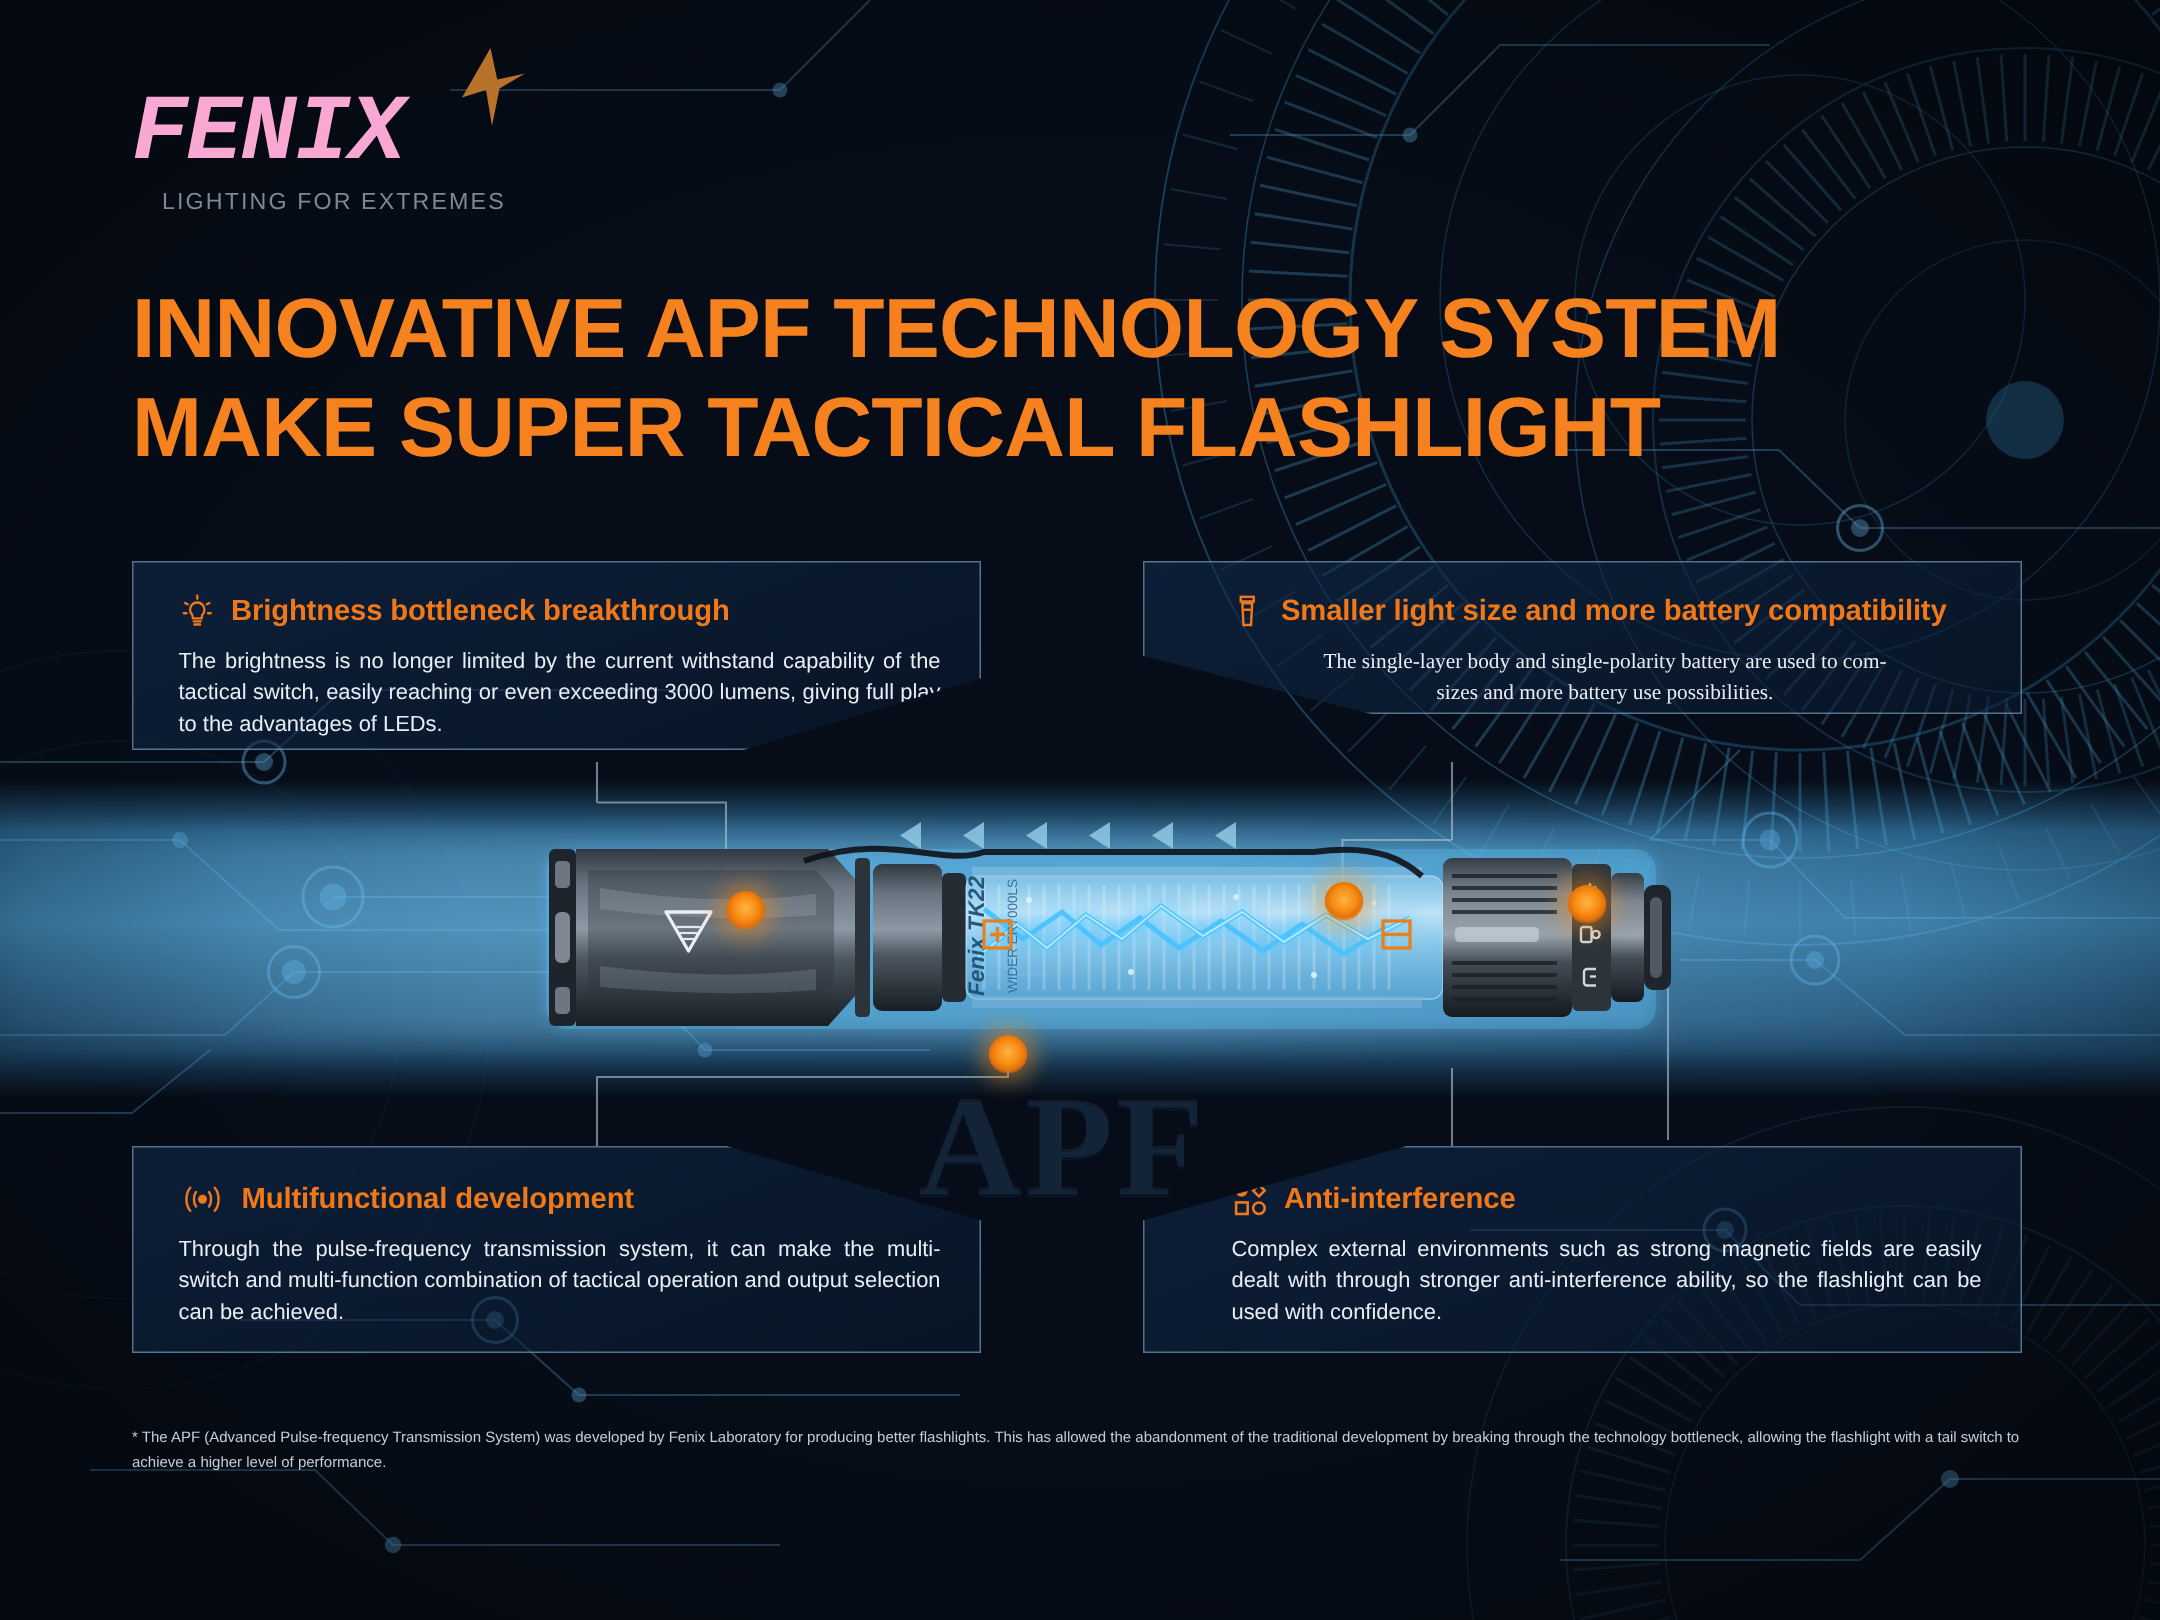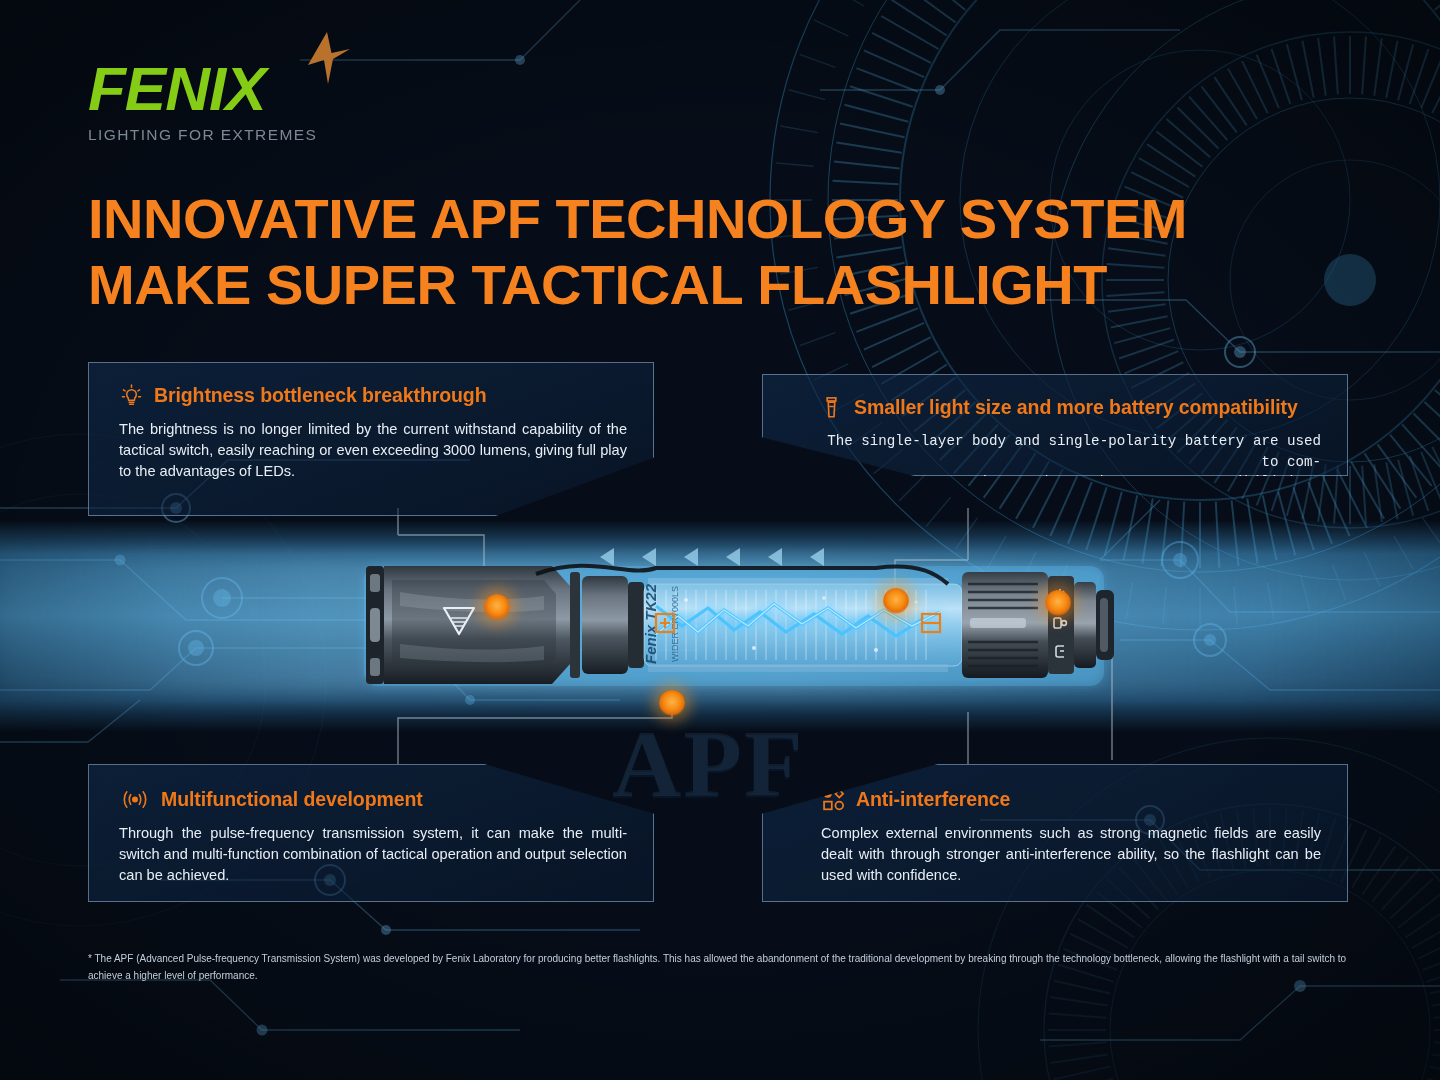--- a/index.html
+++ b/index.html
@@ -56,48 +56,49 @@
     font-family:Liberation Serif, serif;
     user-select:none;
   }
 
   
   .logo-wrap{ position:absolute; left:88px; top:58px; width:330px; }
   .logo-fenix{
     position:relative;
     font-size:62px; font-weight:bold; font-style:italic;
     letter-spacing:-1px;
-    color:#84cc16;
+    color:#f9a8d4;
     line-height:1;
-    font-family:Liberation Sans, sans-serif;
+    font-family:Liberation Mono, monospace;
     text-shadow:0 1px 1px rgba(0,0,0,.5);
   }
   .logo-spark{ position:absolute; left:216px; top:-26px; width:46px; height:52px; }
   .logo-tag{
     margin-top:6px; font-size:15.5px; letter-spacing:1.4px;
     color:#7d8895;
+    margin-left:20px;
   }
 
   
   .headline{
     position:absolute; left:88px; top:186px; width:1270px;
     font-size:56px; font-weight:bold; line-height:1.18;
     color:#F5821F;
     letter-spacing:-.5px;
   }
   .headline div{ white-space:nowrap; }
 
   
   .card{
     position:absolute;
     border:1px solid rgba(150,185,220,.55);
     background:linear-gradient(160deg, rgba(16,42,75,.62) 0%, rgba(10,28,52,.50) 100%);
     padding:20px 26px 18px 30px;
   }
-  .card.tl{ left:88px;  top:362px; width:566px; height:154px;
+  .card.tl{ left:88px;  top:374px; width:566px; height:126px;
     clip-path:polygon(0 0, 100% 0, 100% 62%, 72% 100%, 0 100%); }
   .card.tr{ left:762px; top:374px; width:586px; height:102px;
     clip-path:polygon(0 0, 100% 0, 100% 100%, 26% 100%, 0 62%); }
   .card.bl{ left:88px;  top:764px; width:566px; height:138px;
     clip-path:polygon(0 0, 70% 0, 100% 36%, 100% 100%, 0 100%); }
   .card.br{ left:762px; top:764px; width:586px; height:138px;
     clip-path:polygon(0 36%, 30% 0, 100% 0, 100% 100%, 0 100%); }
   .card.bl{ padding-top:22px; }
   .card.br{ padding-top:22px; padding-left:58px; }
   .card.tr{ padding-left:56px; }
@@ -105,21 +106,21 @@
   .card-head{ display:flex; align-items:center; gap:10px; margin-bottom:11px; }
   .card-title{
     font-size:19.5px; font-weight:bold; color:#F07818;
     letter-spacing:-.1px; white-space:nowrap;
   }
   .card-icon{ width:25px; height:25px; flex:0 0 auto; }
   .card-body{
     font-size:14.6px; line-height:1.45; color:#e8eef5;
     text-align:justify; text-justify:inter-word;
   }
-  .card.tr .card-body{ font-family:Liberation Mono, monospace; font-size:14.2px; text-align:right; }
+  .card.tr .card-body{ font-family:Liberation Serif, serif; font-size:14.2px; text-align:center; }
   .card.tr .card-body .j{ display:block; }
 
   
   .torch{ position:absolute; left:356px; top:540px; width:770px; height:170px; }
 
   .hotspot{
     position:absolute; width:26px; height:26px; border-radius:50%;
     background:radial-gradient(circle at 50% 45%, #FFB347 0%, #F78B12 42%, #E2700A 62%, rgba(240,130,20,.35) 78%, rgba(240,130,20,0) 100%);
     box-shadow:0 0 14px 6px rgba(247,145,25,.45);
   }

